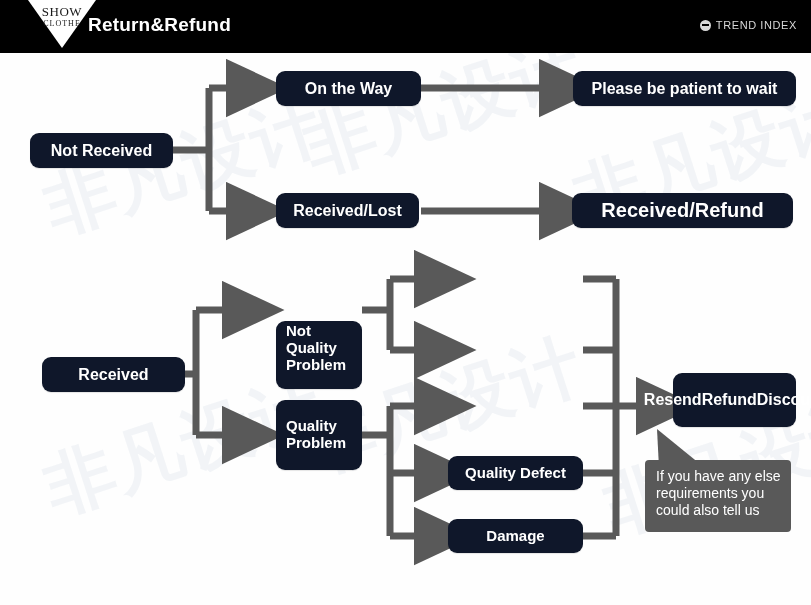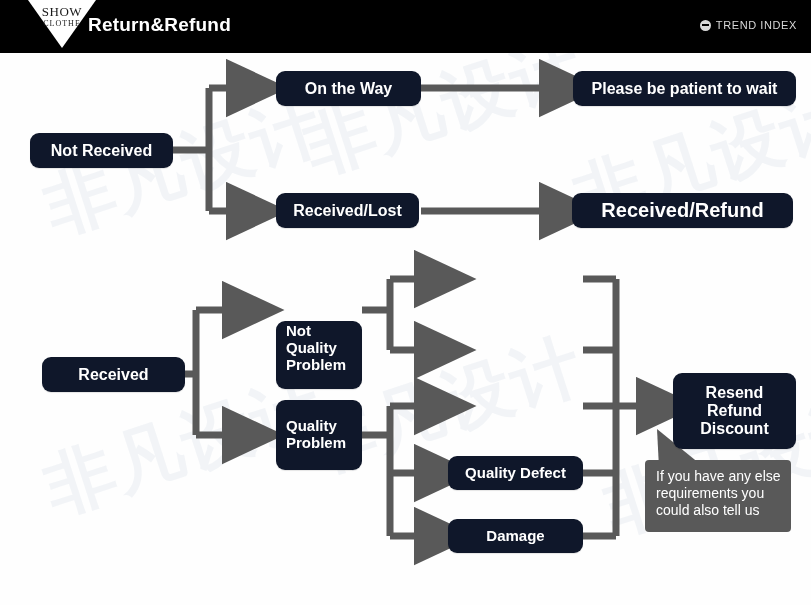--- a/index.html
+++ b/index.html
@@ -256,21 +256,21 @@
     <span>Problem</span>
   </div>
 
 
 
 
   <div class="node" style="left:448px; top:456px; width:135px; height:34px;">Quality Defect</div>
 
   <div class="node" style="left:448px; top:519px; width:135px; height:34px;">Damage</div>
 
-  <div class="node" style="left:673px; top:373px; width:123px; height:76px; flex-direction:column; align-items:center; justify-content:center; font-size:16px;">
+  <div class="node" style="left:673px; top:373px; width:123px; height:54px; flex-direction:row; align-items:center; justify-content:center; font-size:16px;">
     <span>Resend</span>
     <span>Refund</span>
     <span>Discount</span>
   </div>
 
   <div class="bubble" style="left:645px; top:460px; width:146px; height:72px;">If you have any else requirements you could also tell us</div>
 
 </div>
 
 </body></html>

